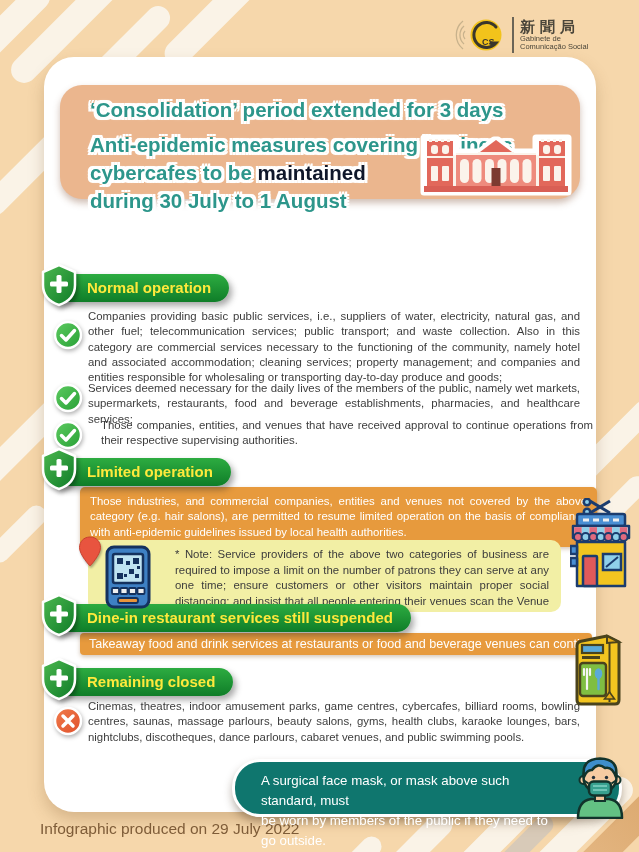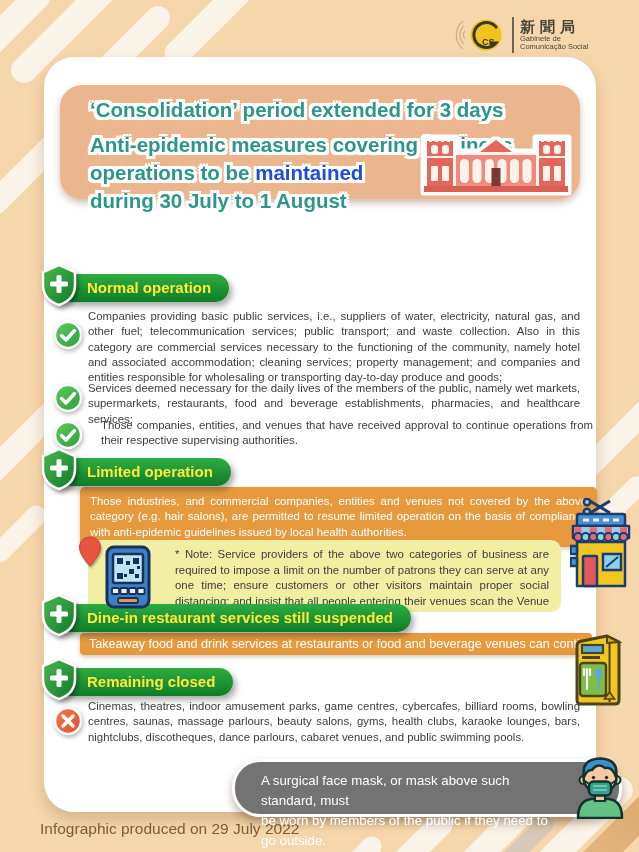--- a/index.html
+++ b/index.html
@@ -36,21 +36,21 @@
   .logo-pt { font-size:7.5px; }
 
   
   .card { position:absolute; left:44px; top:57px; width:552px; height:755px; background:#FFFFFF; border-radius:30px; box-shadow:0 8px 16px rgba(120,80,40,.25); z-index:2; }
 
   
   .hero { position:absolute; left:60px; top:85px; width:520px; height:114px; background:#EBB68E; border-radius:22px; box-shadow:0 4px 7px rgba(120,70,40,.35); z-index:3; }
   .hero-line { position:absolute; left:30px; font-size:20.5px; font-weight:bold; color:#2D968B; white-space:nowrap;
     text-shadow:-3px -3px 0 #fff,3px -3px 0 #fff,-3px 3px 0 #fff,3px 3px 0 #fff,-3px 0 0 #fff,3px 0 0 #fff,0 -3px 0 #fff,0 3px 0 #fff,0 0 5px #fff; }
   .hl1{top:13px;} .hl2{top:48px;} .hl3{top:76px;} .hl4{top:104px;}
-  .hero-highlight{color:#1d4ed8;}
+  .hero-highlight{color:#0f172a;}
   .building { position:absolute; right:8px; bottom:3px; z-index:4; }
 
   
   .sec-head { position:absolute; left:39px; display:flex; align-items:center; z-index:5; }
   .shield { filter:drop-shadow(2px 3px 2px rgba(0,0,0,.35)); z-index:6; margin-right:-26px; }
   .ribbon { margin-top:5px; height:28px; line-height:28px; padding:0 18px 0 34px; border-radius:8px 15px 15px 8px;
     background:linear-gradient(180deg,#2DAC41,#0F7D28); color:#FFE93C; font-size:15px; font-weight:bold;
     box-shadow:3px 4px 6px rgba(40,40,40,.4); white-space:nowrap; }
   .h1{top:263px;} .h2{top:447px;} .h3{top:593px;} .h4{top:657px;}
 
@@ -70,21 +70,21 @@
   .note-box { position:absolute; left:88px; top:540px; width:473px; height:72px; background:#F2EFA5; border-radius:10px; z-index:4; }
   .note-text { position:absolute; left:87px; top:7px; width:374px; font-size:11.4px; line-height:1.36; color:#3C3C3C; text-align:justify; }
   .pin-icon { position:absolute; left:78px; top:536px; z-index:6; filter:drop-shadow(1px 2px 1px rgba(0,0,0,.3)); }
   .qr-icon { position:absolute; left:104px; top:545px; z-index:6; }
 
   
   .shop-icon { position:absolute; left:570px; top:498px; z-index:6; }
   .bag-icon { position:absolute; left:571px; top:628px; z-index:6; }
 
   
-  .notice { position:absolute; left:232px; top:759px; width:390px; height:58px; background:#737373; border:3px solid #fff;
+  .notice { position:absolute; left:232px; top:759px; width:390px; height:58px; background:#0f766e; border:3px solid #fff;
     border-radius:28px; z-index:5; box-shadow:0 5px 9px rgba(60,40,20,.35); color:#fff; font-size:13.3px; line-height:20px;
     padding:9px 64px 0 26px; }
   .person-icon { position:absolute; left:568px; top:753px; z-index:7; }
 
   .footer-text { position:absolute; left:40px; top:820px; font-size:15.5px; color:#7E5C38; z-index:3; }
 </style>
 </head>
 <body>
 
 <div class="canvas">
@@ -141,21 +141,21 @@
       <span class="logo-pt">Gabinete de</span>
       <span class="logo-pt">Comunicação Social</span>
     </div>
   </div>
 
   <div class="card"></div>
 
   <div class="hero">
     <div class="hero-line hl1">‘Consolidation’ period extended for 3 days</div>
     <div class="hero-line hl2">Anti-epidemic measures covering business</div>
-    <div class="hero-line hl3"><span>operations to be </span><span class="hero-highlight">maintained</span></div>
+    <div class="hero-line hl3"><span>cybercafes to be </span><span class="hero-highlight">maintained</span></div>
     <div class="hero-line hl4">during 30 July to 1 August</div>
     <svg class="building" width="152" height="70" viewBox="0 0 152 70">
       <polygon points="4,12 36,12 36,26 60,26 74,14 78,14 91,26 116,26 116,12 148,12 148,66 4,66" fill="#FBF3EB" stroke="#FFFFFF" stroke-width="7" stroke-linejoin="round"></polygon>
       <rect x="7" y="15" width="26" height="48" fill="#E2685B"></rect>
       <rect x="119" y="15" width="26" height="48" fill="#E2685B"></rect>
       <rect x="36" y="27" width="80" height="36" fill="#EE8B7D"></rect>
       <polygon points="60,26 76,14 92,26" fill="#E2685B"></polygon>
       <rect x="58" y="26" width="36" height="3" fill="#FBF3EB"></rect>
       <rect x="9" y="13" width="3" height="3" fill="#FBF3EB"></rect>
         <rect x="15" y="13" width="3" height="3" fill="#FBF3EB"></rect>

